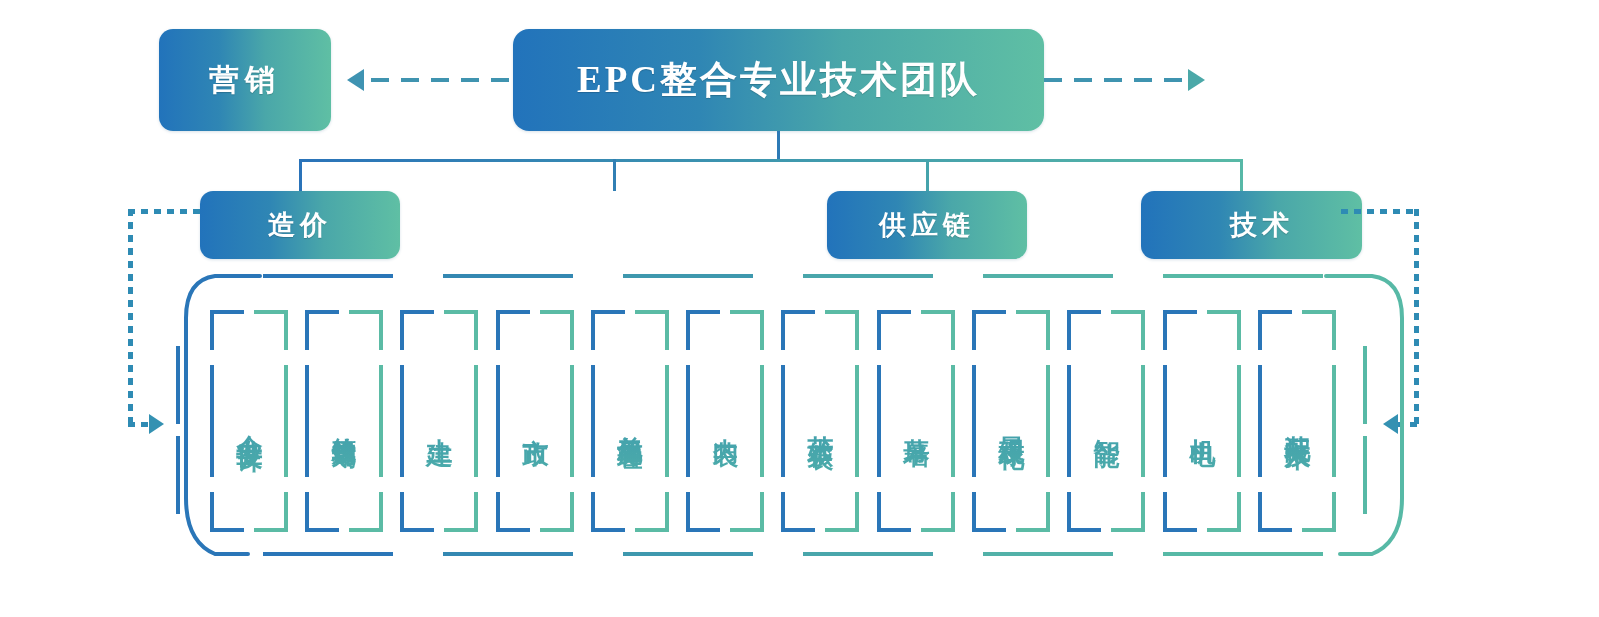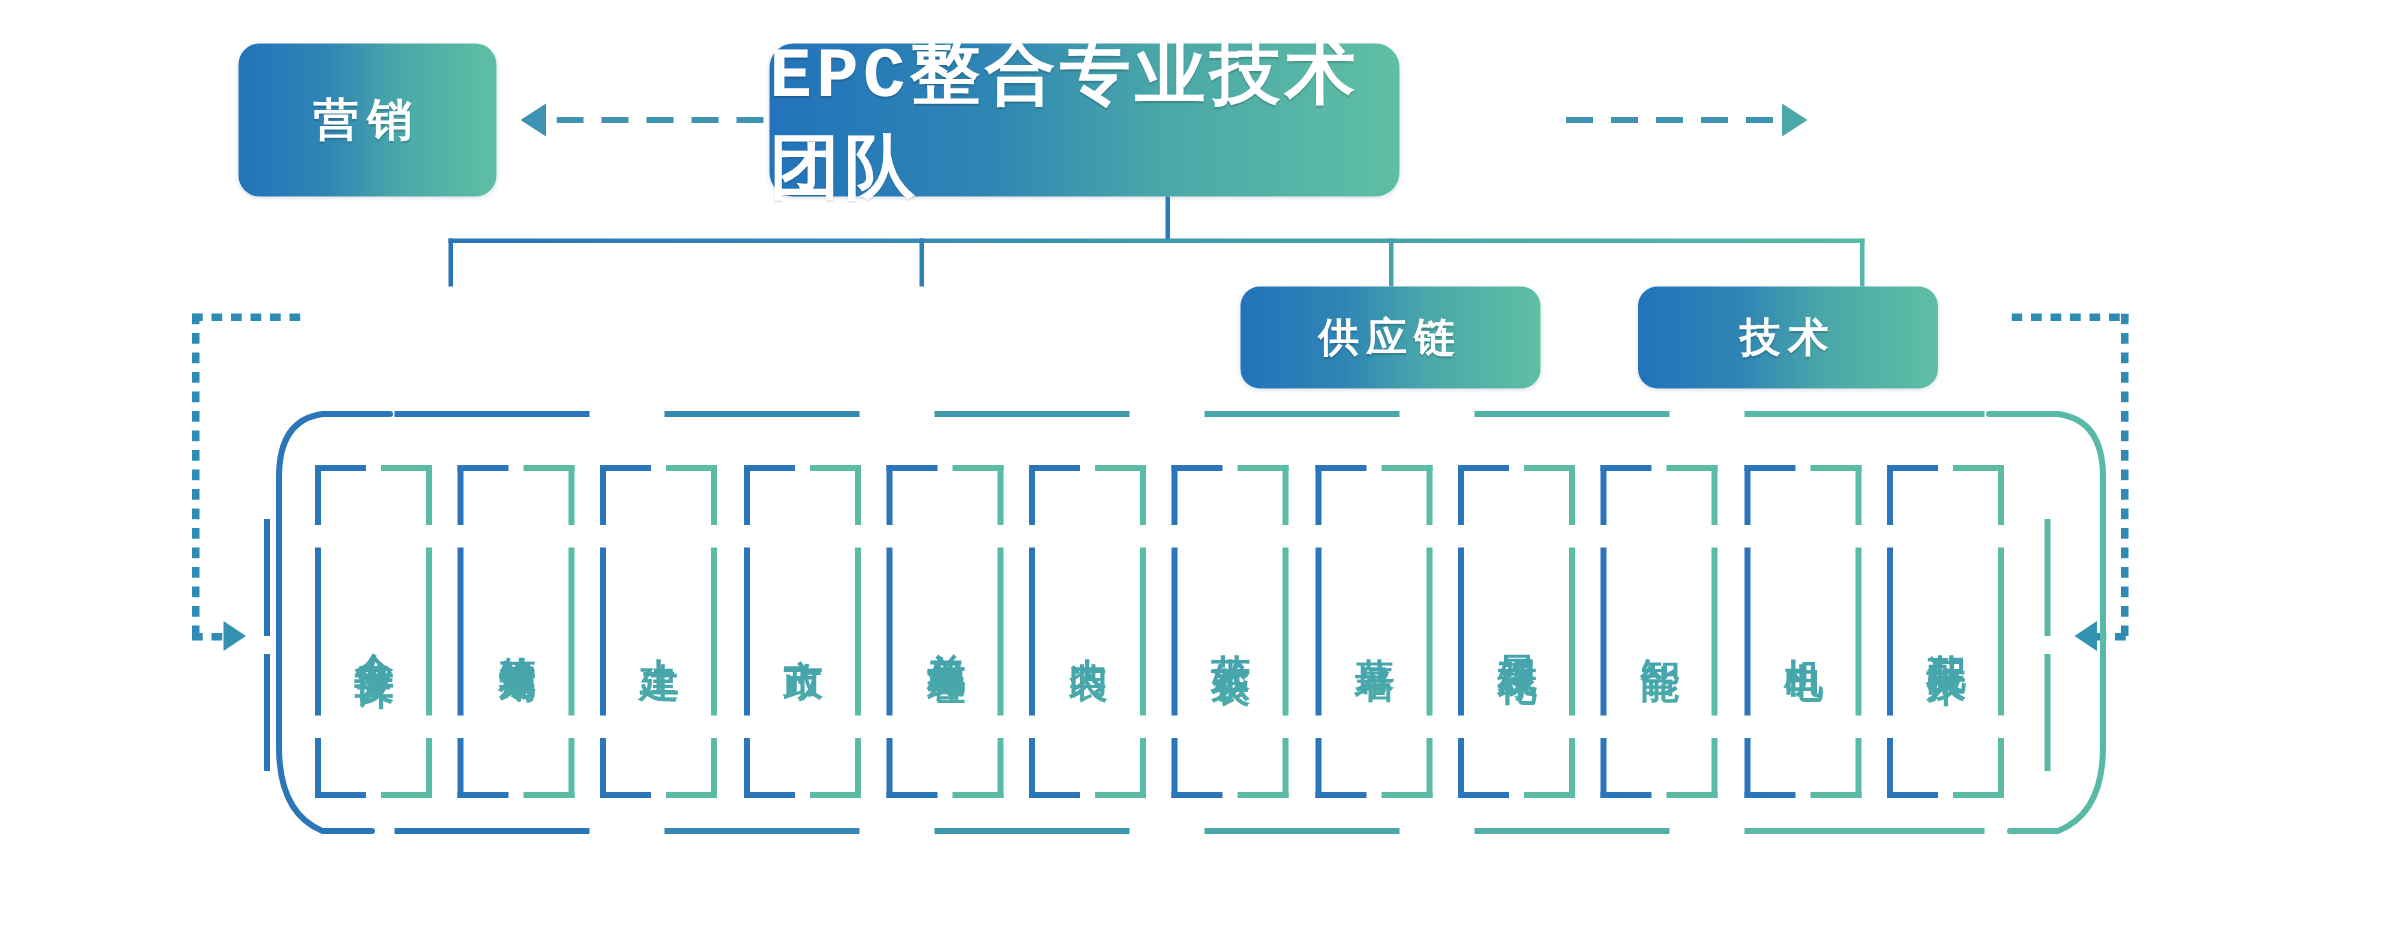--- a/index.html
+++ b/index.html
@@ -27,36 +27,36 @@
     display: flex;
     align-items: center;
     justify-content: center;
     color: #ffffff;
     font-weight: bold;
     letter-spacing: 2px;
     box-shadow: 0 1px 3px rgba(40,90,130,0.18);
     text-shadow: 0 1px 1px rgba(0,0,0,0.18);
   }
   .gbox.root {
-    left: 513px; top: 29px; width: 420px; height: 102px;
-    font-size: 47px; border-radius: 16px; letter-spacing: 3px; font-family: Liberation Mono, monospace;
+    left: 513px; top: 29px; width: 531px; height: 102px;
+    font-size: 37px; border-radius: 16px; letter-spacing: 3px;
   }
   .gbox.side {
     width: 172px; height: 102px; font-size: 30px; letter-spacing: 6px;
   }
   .gbox.side.left  { left: 159px; top: 29px; }
   .gbox.side.right { left: 1207px; top: 29px; }
   .gbox.lvl2 {
     width: 200px; height: 68px; top: 191px; font-size: 27px; letter-spacing: 5px;
     border-radius: 13px;
   }
   .gbox.lvl2.c0 { left: 200px; }
   .gbox.lvl2.c1 { left: 514px; }
   .gbox.lvl2.c2 { left: 827px; }
-  .gbox.lvl2.c3 { left: 1092px; }
+  .gbox.lvl2.c3 { left: 1141px; padding-left: 21px; }
 
   
   .vline {
     position: absolute;
     width: 3px;
     background: #2d7ab6;
   }
   .hbus {
     position: absolute;
     height: 3px;
@@ -197,20 +197,23 @@
   <div class="arrowhead right" style="left:1188px; top:69px;"></div>
 
   <div class="vline" style="left:777px; top:131px; height:30px;"></div>
   <div class="hbus" style="left:299px; top:159px; width:944px;"></div>
 
   <div class="leg b" style="left:299px;  top:159px; height:32px;"></div>
   <div class="leg bg" style="left:613px;  top:159px; height:32px;"></div>
   <div class="leg g1" style="left:926px;  top:159px; height:32px;"></div>
   <div class="leg g2" style="left:1240px; top:159px; height:32px;"></div>
 
+  <div class="gbox lvl2 c0">
+    <span>造价</span>
+  </div>
   <div class="gbox lvl2 c2">
     <span>供应链</span>
   </div>
   <div class="gbox lvl2 c3">
     <span>技术</span>
   </div>
 
   <div class="doth" style="left:128px; top:209px; width:75px;"></div>
   <div class="dotv" style="left:128px; top:209px; height:215px;"></div>
   <div class="doth" style="left:128px; top:422px; width:22px;"></div>

